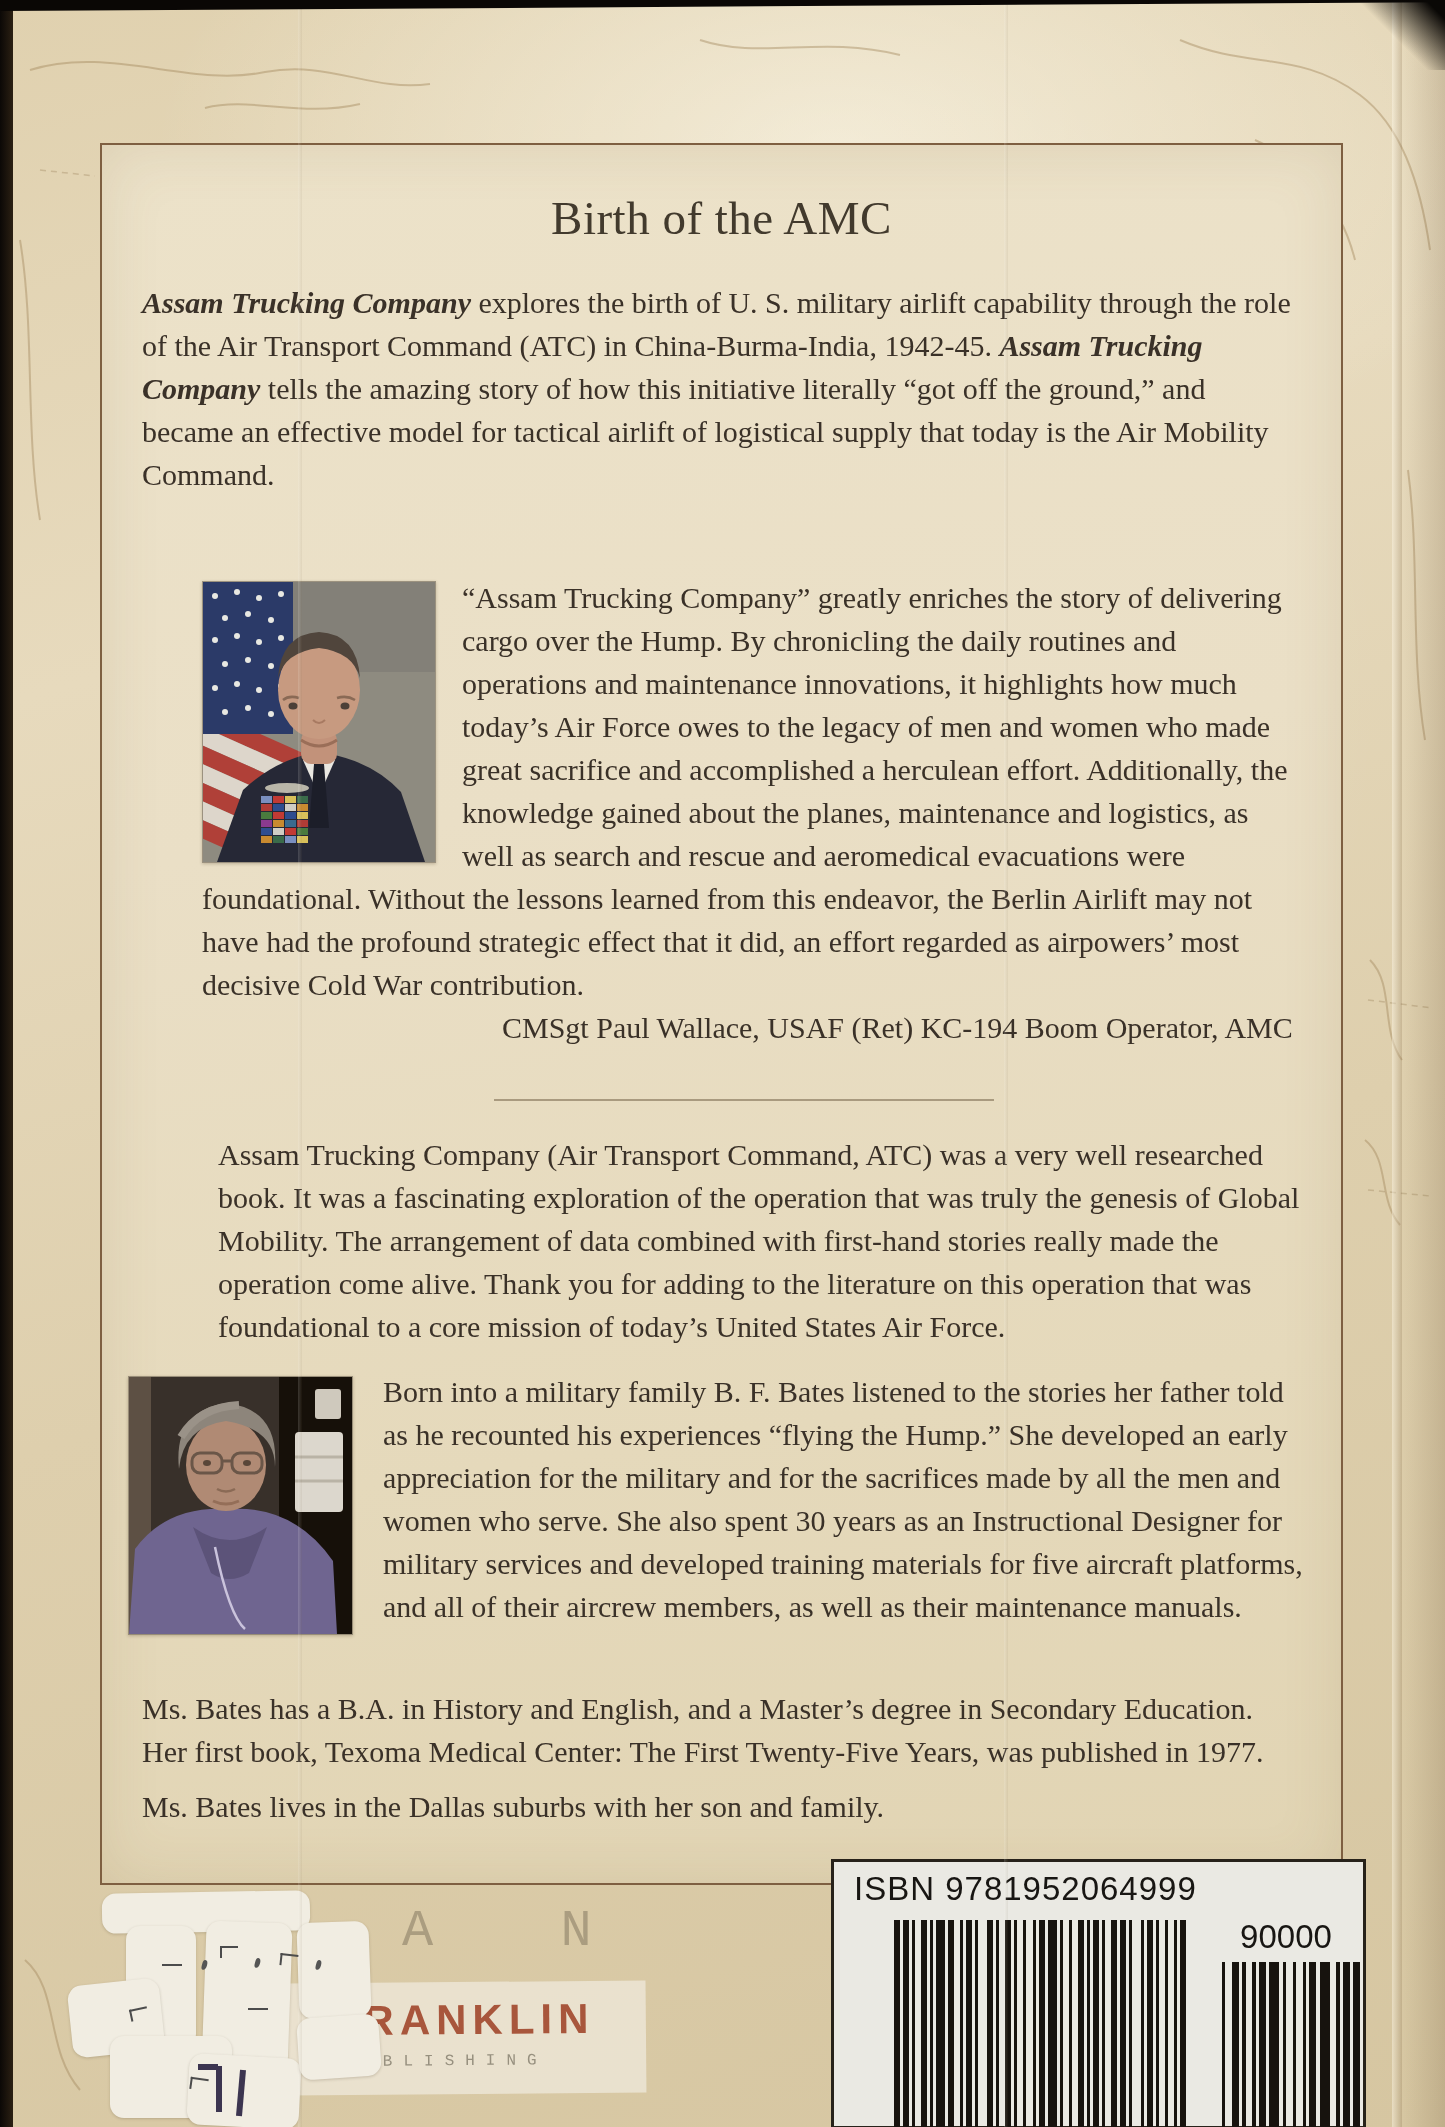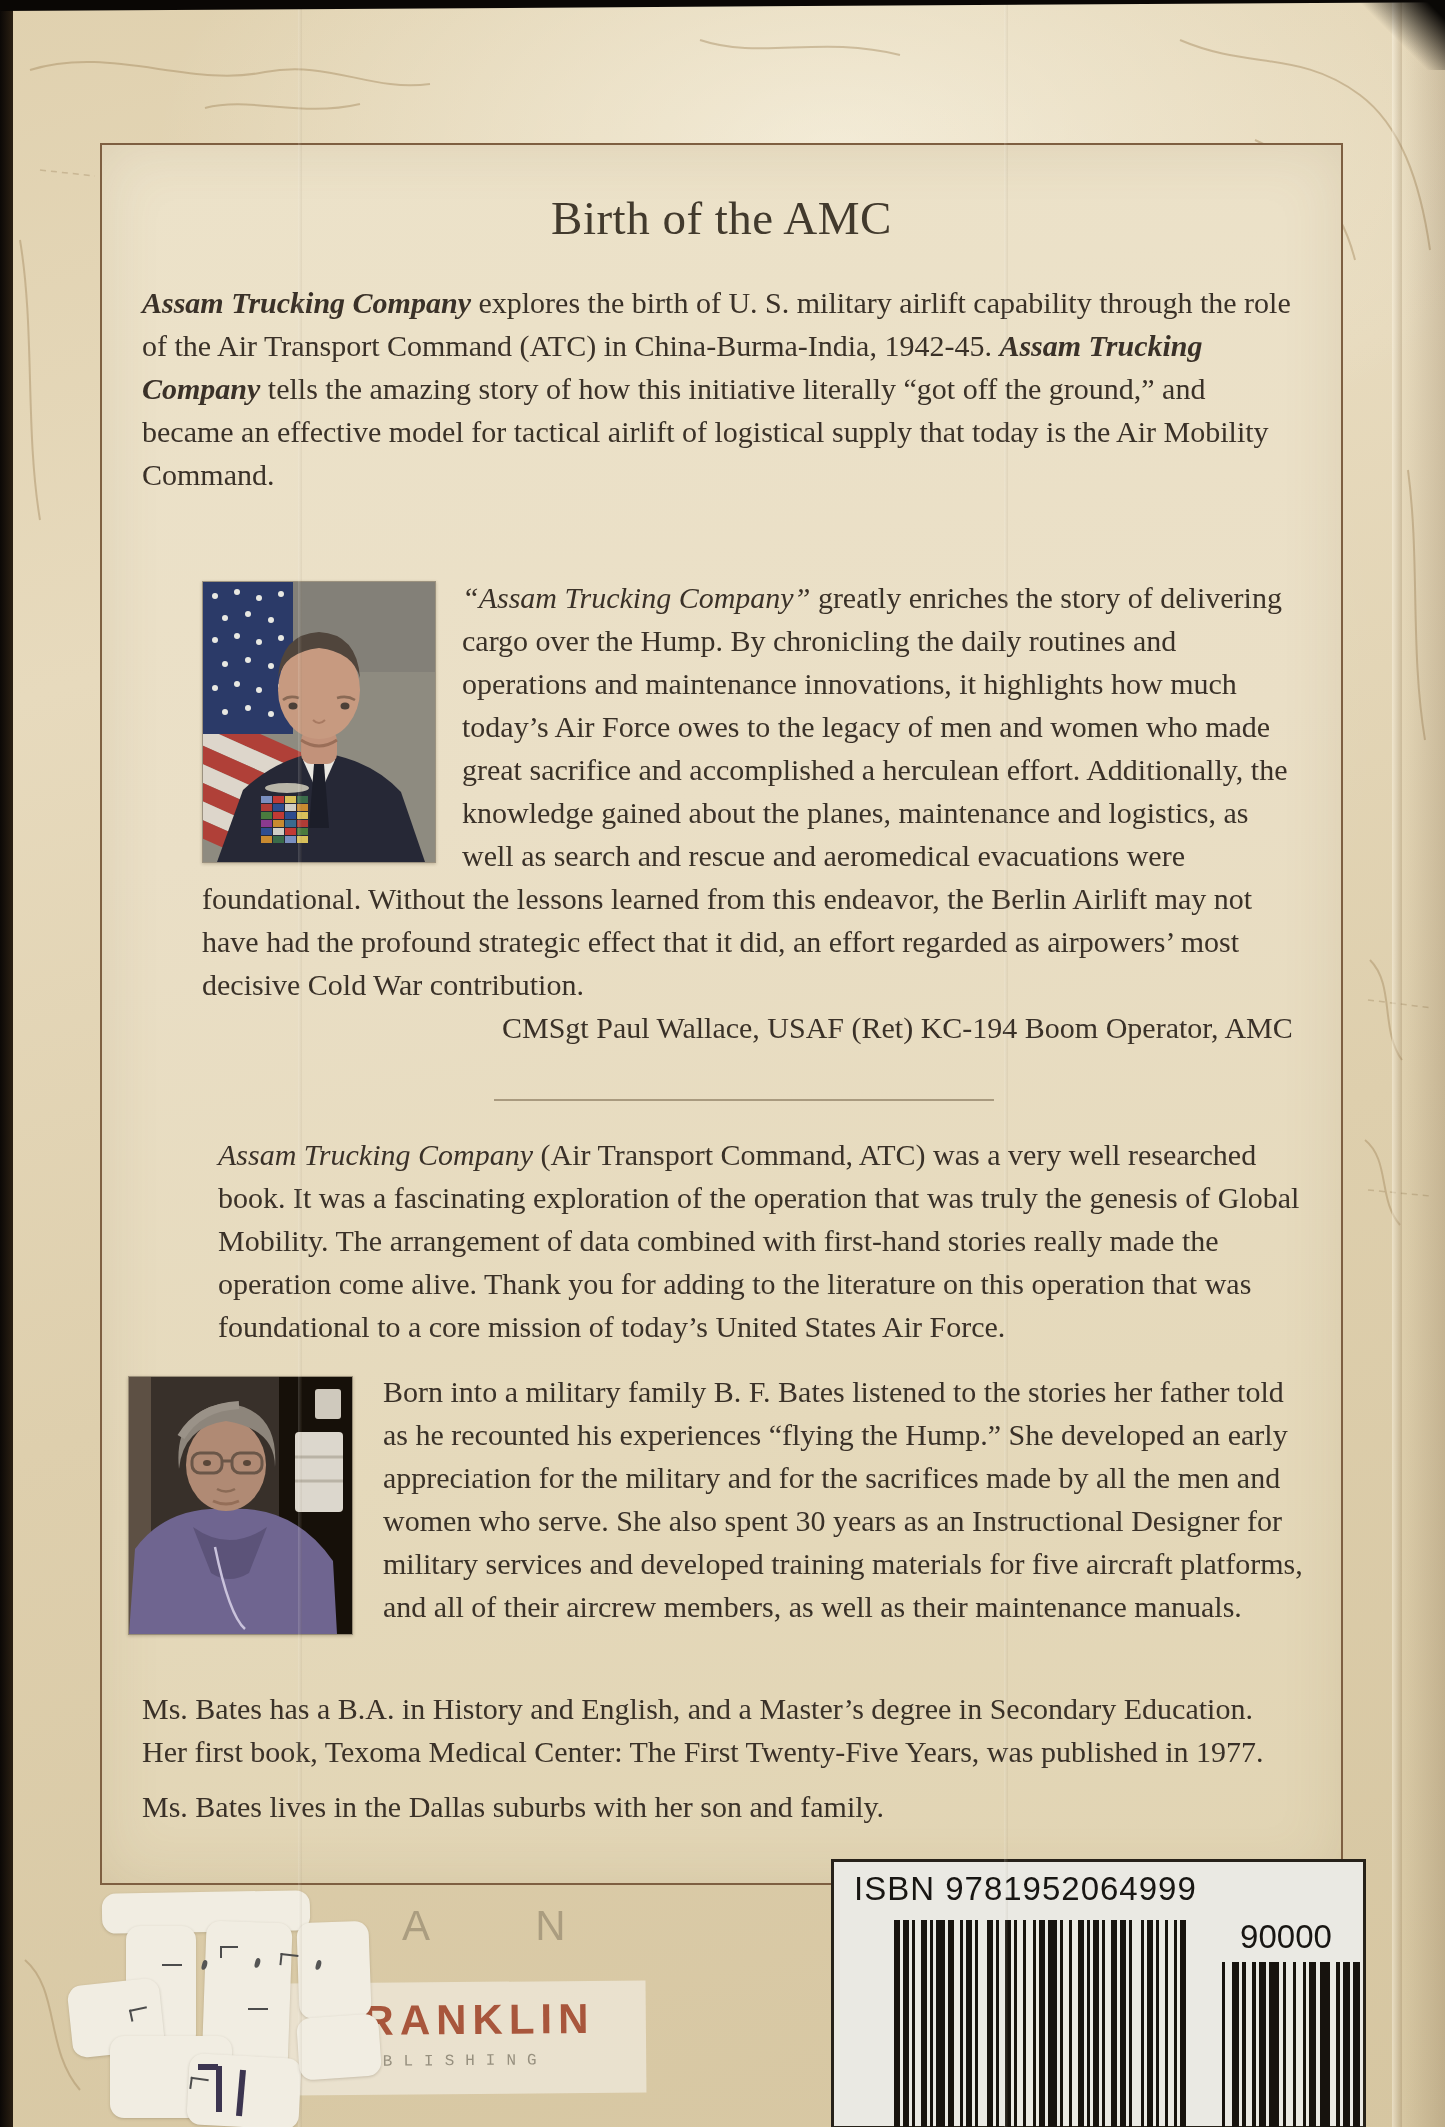--- a/index.html
+++ b/index.html
@@ -29,21 +29,21 @@
   .panel{position:absolute;left:100px;top:143px;width:1243px;height:1742px;box-sizing:border-box;
      border:2px solid #7e5f41;
      background:linear-gradient(172deg,#ece2c9 0%,#eadfc6 38%,#e5d9bb 72%,#e1d4b3 100%);
      box-shadow:inset 0 0 60px rgba(130,100,50,.14);}
   .panel-inner{position:relative;width:100%;height:100%;color:#3a3128;}
   .title{margin:46px 0 0;text-align:center;font-size:47px;font-weight:normal;color:#423a2d;
          letter-spacing:.5px;}
   p{margin:0;}
   .intro{margin:36px 40px 0 40px;font-size:30px;line-height:43px;}
   .bi{font-weight:bold;font-style:italic;}
-  .it{font-style:italic;}
+  .it{}
   .q1{margin:80px 38px 0 100px;font-size:30px;line-height:43px;}
   .photo-frame{border:1px solid rgba(60,50,40,.45);box-shadow:0 1px 3px rgba(60,45,20,.25);}
   .officer{float:left;width:232px;height:280px;margin:5px 26px 14px 0;}
   .attr1{margin:0 0 0 300px;font-size:30px;line-height:43px;clear:none;}
   .divider{margin:50px 0 0 392px;width:500px;border:0;border-top:2px solid rgba(105,88,62,.5);}
   .q2{margin:32px 38px 0 116px;font-size:30px;line-height:43px;}
   .attr2{margin:12px 0 0 391px;font-size:30px;line-height:43px;}
   .bio{margin:22px 38px 0 26px;font-size:30px;line-height:43px;}
   .author{float:left;width:223px;height:257px;margin:6px 30px 52px 0;}
   .extras{margin:34px 40px 0 40px;font-size:30px;line-height:43px;clear:both;}
@@ -60,22 +60,22 @@
   .gap{background:transparent;}
   .price-code{position:absolute;left:372px;top:56px;width:160px;text-align:center;
      font-family:"Liberation Sans",sans-serif;font-size:33px;color:#181613;}
   
   .pub-sticker{position:absolute;left:288px;top:1982px;width:358px;height:112px;
      background:rgba(240,234,222,.72);transform:rotate(-.5deg);}
   .pub-name{position:absolute;left:44px;top:14px;font-family:"Liberation Sans",sans-serif;
      font-size:42px;font-weight:bold;color:#a8563c;letter-spacing:6px;}
   .pub-sub{position:absolute;left:74px;top:70px;font-family:"Liberation Mono",monospace;
      font-size:16px;color:#97907f;letter-spacing:11px;}
-  .watermark{position:absolute;left:402px;top:1902px;font-size:42px;color:rgba(95,85,66,.38);
-     letter-spacing:48px;font-family:Liberation Sans, sans-serif;}
+  .watermark{position:absolute;left:402px;top:1902px;font-size:52px;color:rgba(95,85,66,.38);
+     letter-spacing:48px;font-family:Liberation Mono, monospace;}
   
   .stickers{position:absolute;left:70px;top:1888px;width:340px;height:239px;}
   .tag{position:absolute;background:#f1ede2;border-radius:14px;box-shadow:0 1px 3px rgba(70,55,30,.22);}
   .mark{position:absolute;border-color:#4c4c4c;}
   .mark-corner{width:16px;height:10px;border-left:2px solid #4c4c4c;border-top:2px solid #4c4c4c;}
   .mark-line{width:20px;height:0;border-top:2px solid #4c4c4c;}
   .mark-comma{width:5px;height:10px;background:#555;border-radius:50% 50% 60% 40%;transform:rotate(14deg);}
   .mark-big{width:6px;height:46px;background:#3c3550;}
   .mark-bigbar{width:20px;height:6px;background:#3c3550;}
 </style>

